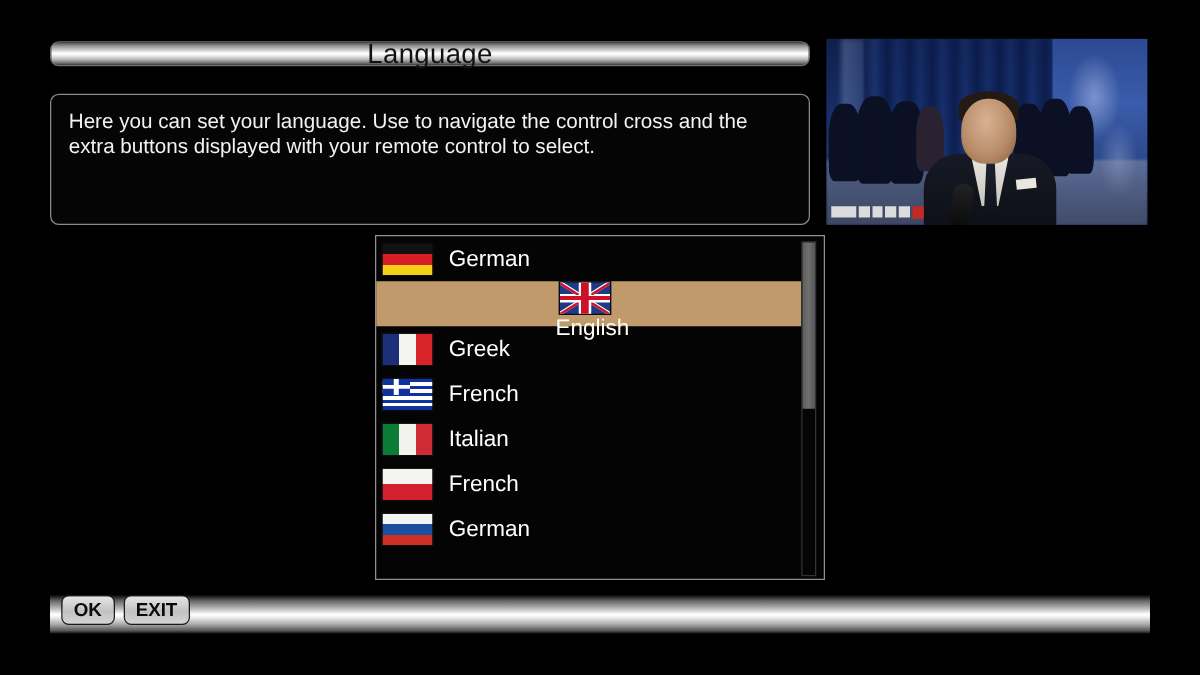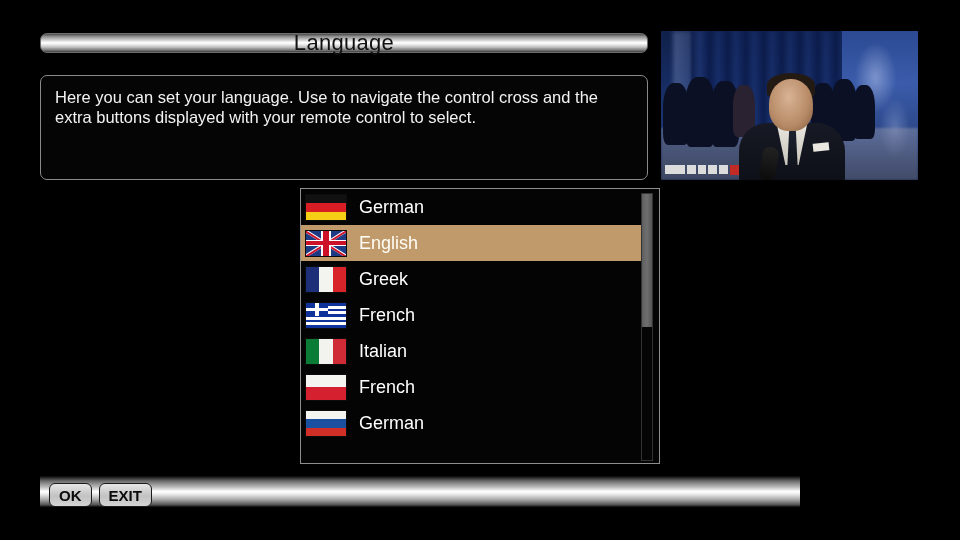--- a/index.html
+++ b/index.html
@@ -186,25 +186,25 @@
     position:absolute; right:6px; top:4px; width:12px; height:268px;
     background:#050505; border:1px solid #333;
   }
   #scroll-thumb{
     position:absolute; left:0; top:0; width:100%; height:133px;
     background:linear-gradient(to right,#5e5e5e,#6f6f6f,#545454);
   }
 
   
   #bottom-bar{
-    position:absolute; left:40px; top:476px; width:760px; height:31px;
+    position:absolute; left:40px; top:476px; width:880px; height:31px;
     background:linear-gradient(to bottom,
       #050505 0%, #6b6b6b 16%, #b5b5b5 34%, #ffffff 50%,
       #ededed 58%, #a8a8a8 76%, #575757 92%, #0a0a0a 100%);
-    display:flex; align-items:flex-end; padding-left:9px; gap:7px;
+    display:flex; align-items:flex-start; padding-left:9px; gap:7px;
   }
   .softkey{
     height:24px; min-width:42px; padding:0 9px;
     border:1.5px solid #1b1b1b; border-radius:6px;
     background:linear-gradient(to bottom,#e6e6e6,#c2c2c2 55%,#d4d4d4);
     display:flex; align-items:center; justify-content:center;
     font-size:15px; font-weight:bold; color:#0a0a0a;
     font-family:"Liberation Sans", sans-serif;
   }
 </style>
@@ -257,21 +257,21 @@
   </div>
 
   <div id="list-panel">
     <div id="list-rows">
 
       <div class="lang-row">
         <span class="flag f-de"></span>
         <span class="lang-label">German</span>
       </div>
 
-      <div class="lang-row selected" style="background: rgb(192, 154, 107);">
+      <div class="lang-row selected" style="background: rgb(192, 154, 107); flex-direction: column;">
         <span class="flag f-gb">
           <span class="dg1"></span>
             <span class="dg2"></span>
           <span class="dr1"></span>
             <span class="dr2"></span>
           <span class="vb"></span>
             <span class="hb"></span>
           <span class="vr"></span>
             <span class="hr"></span>
         </span>

